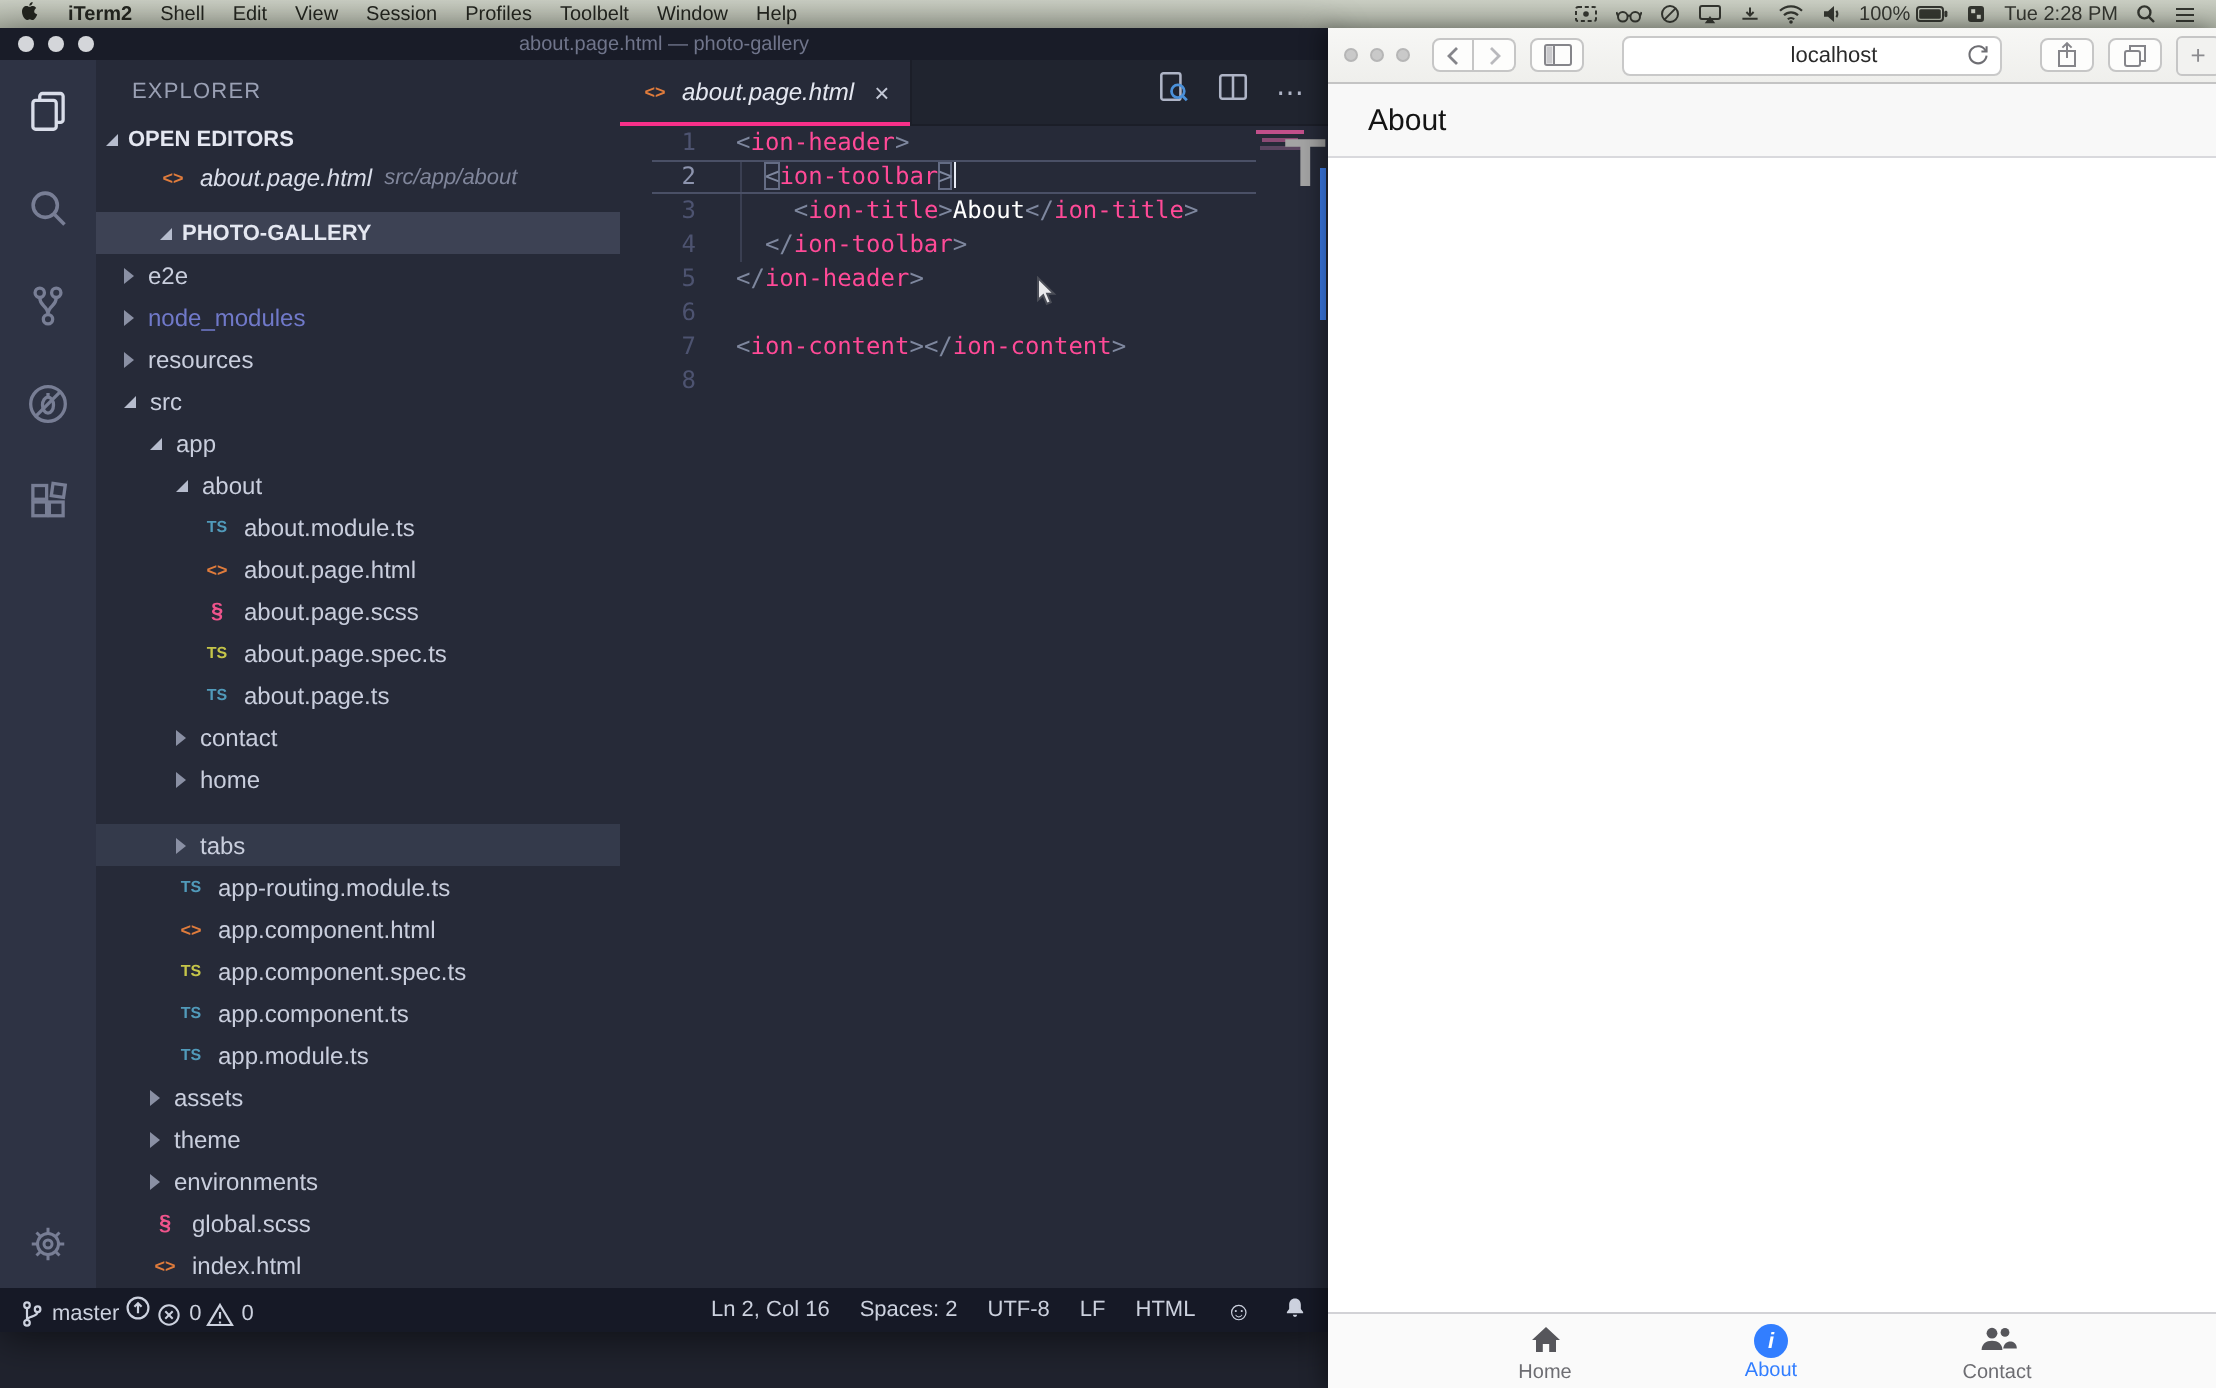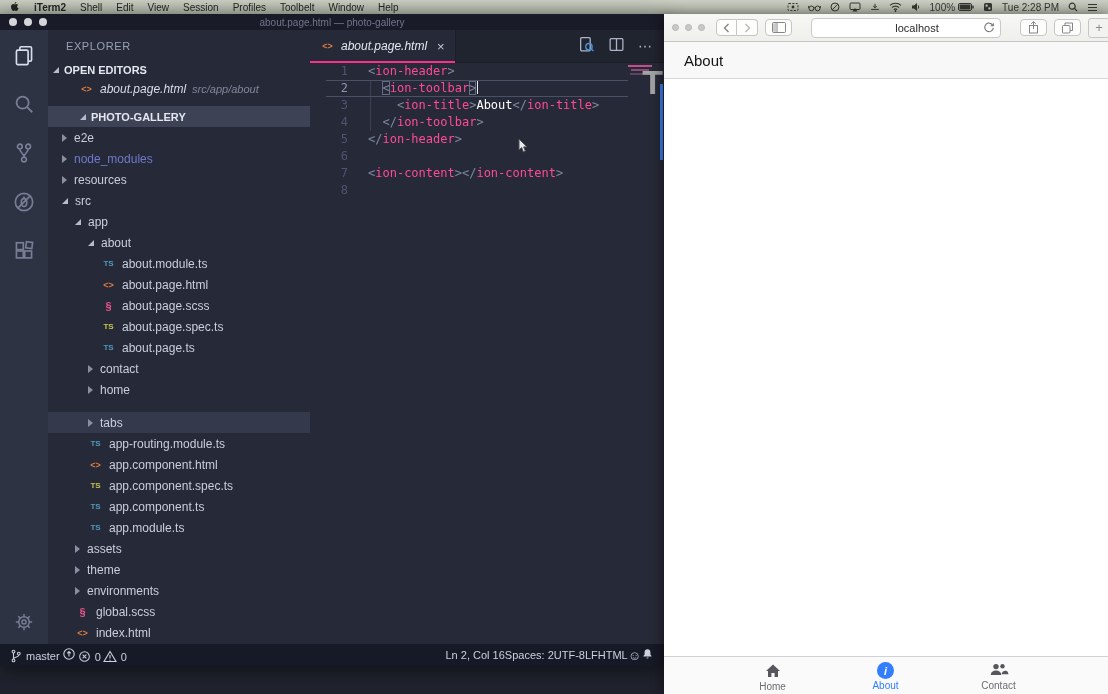--- a/index.html
+++ b/index.html
@@ -86,21 +86,21 @@
   .mm2{background:#8a4a74;width:18px;margin-left:3px;}
   .mm3{background:#5a4560;width:21px;margin-left:2px;}
   .artifact-t{position:absolute;right:1px;top:2px;font-size:34px;line-height:34px;
     font-weight:bold;color:#a3a3a3;font-family:"Liberation Sans",sans-serif;}
   .blue-strip{position:absolute;right:1px;top:21px;width:3px;height:76px;background:#3d7ff0;}
 
   .statusbar{position:absolute;left:0;right:0;bottom:0;height:22px;background:#161926;
     color:#ccd1de;font-size:11px;display:flex;align-items:center;padding:0 10px;box-sizing:border-box;}
   .sb-left{display:flex;align-items:flex-end;gap:2px;}
   .sb-grp{display:flex;align-items:center;gap:4px;}
-  .sb-right{margin-left:auto;display:flex;align-items:center;}
+  .sb-right{margin-left:auto;display:flex;align-items:center;gap:15px;}
   .smiley{font-size:13px;}
 
   
   .safari{position:absolute;left:664px;top:14px;width:444px;height:680px;background:#fff;
     box-shadow:-3px 0 10px rgba(0,0,0,.4);overflow:hidden;}
   .sf-toolbar{height:28px;background:linear-gradient(#f7f7f5,#efefec);border-bottom:1px solid #c4c4c4;
     display:flex;align-items:center;padding:0 8px;gap:7px;box-sizing:border-box;}
   .sf-lights{display:flex;gap:6px;margin-right:4px;}
   .sf-light{width:7px;height:7px;border-radius:50%;background:#c9c9c9;border:1px solid #b6b6b6;box-sizing:border-box;}
   .sf-btn{height:17px;border:1px solid #c6c6c6;background:#fdfdfc;border-radius:4px;

